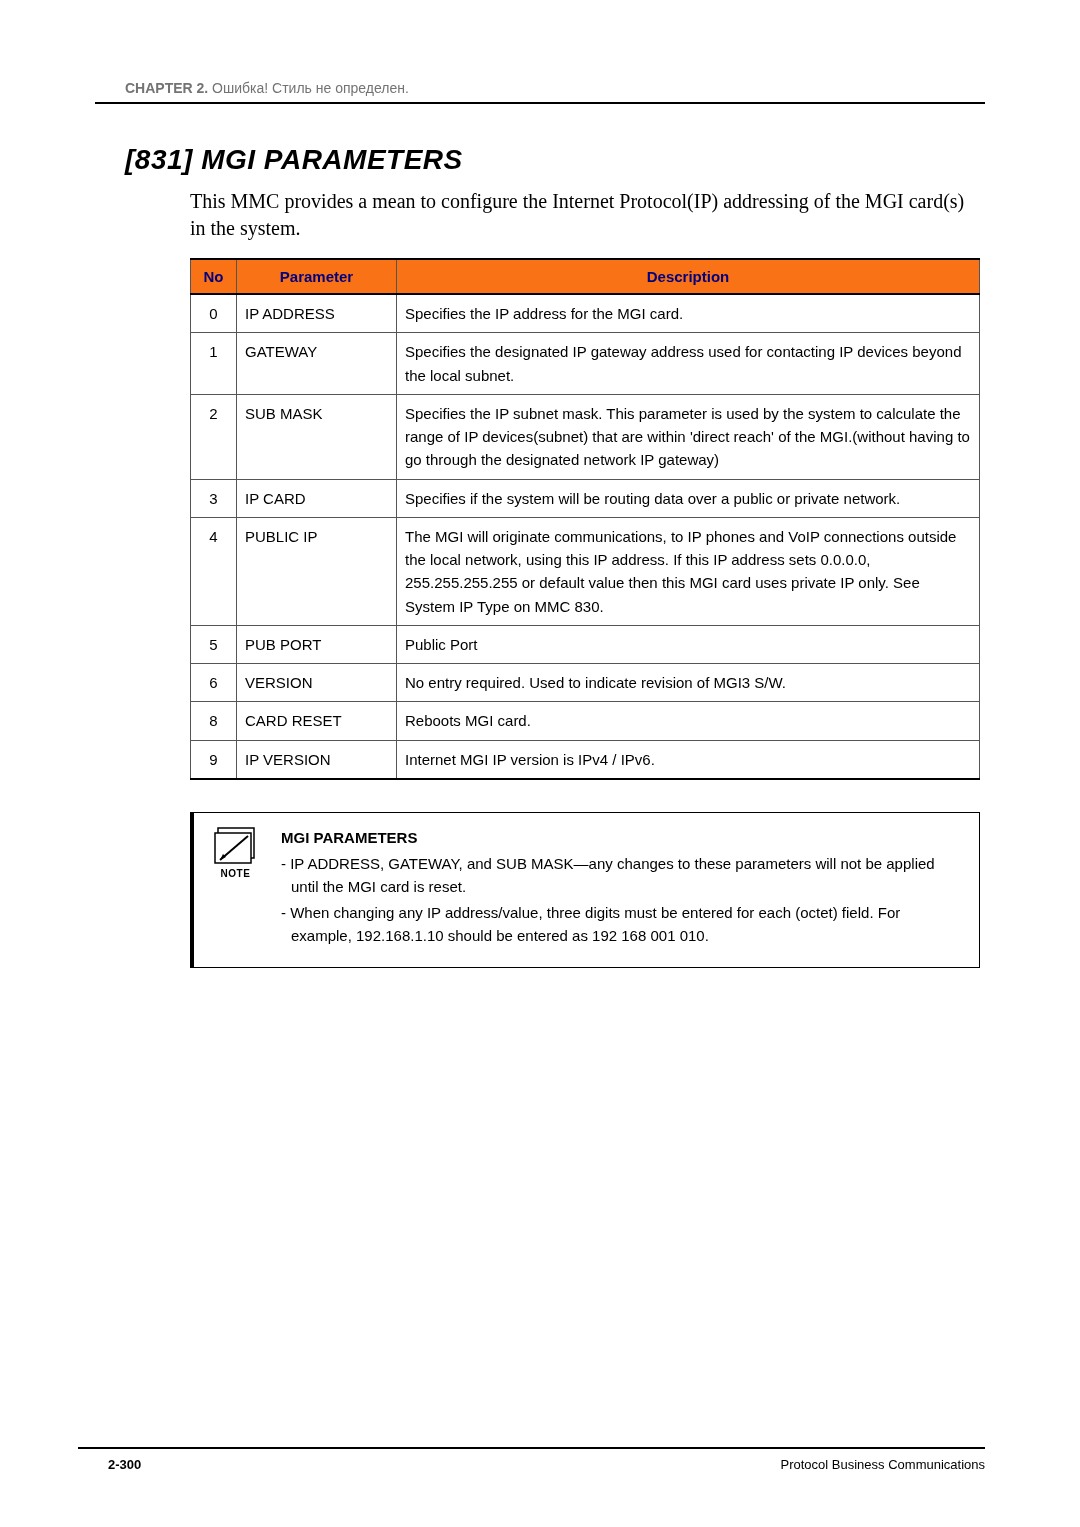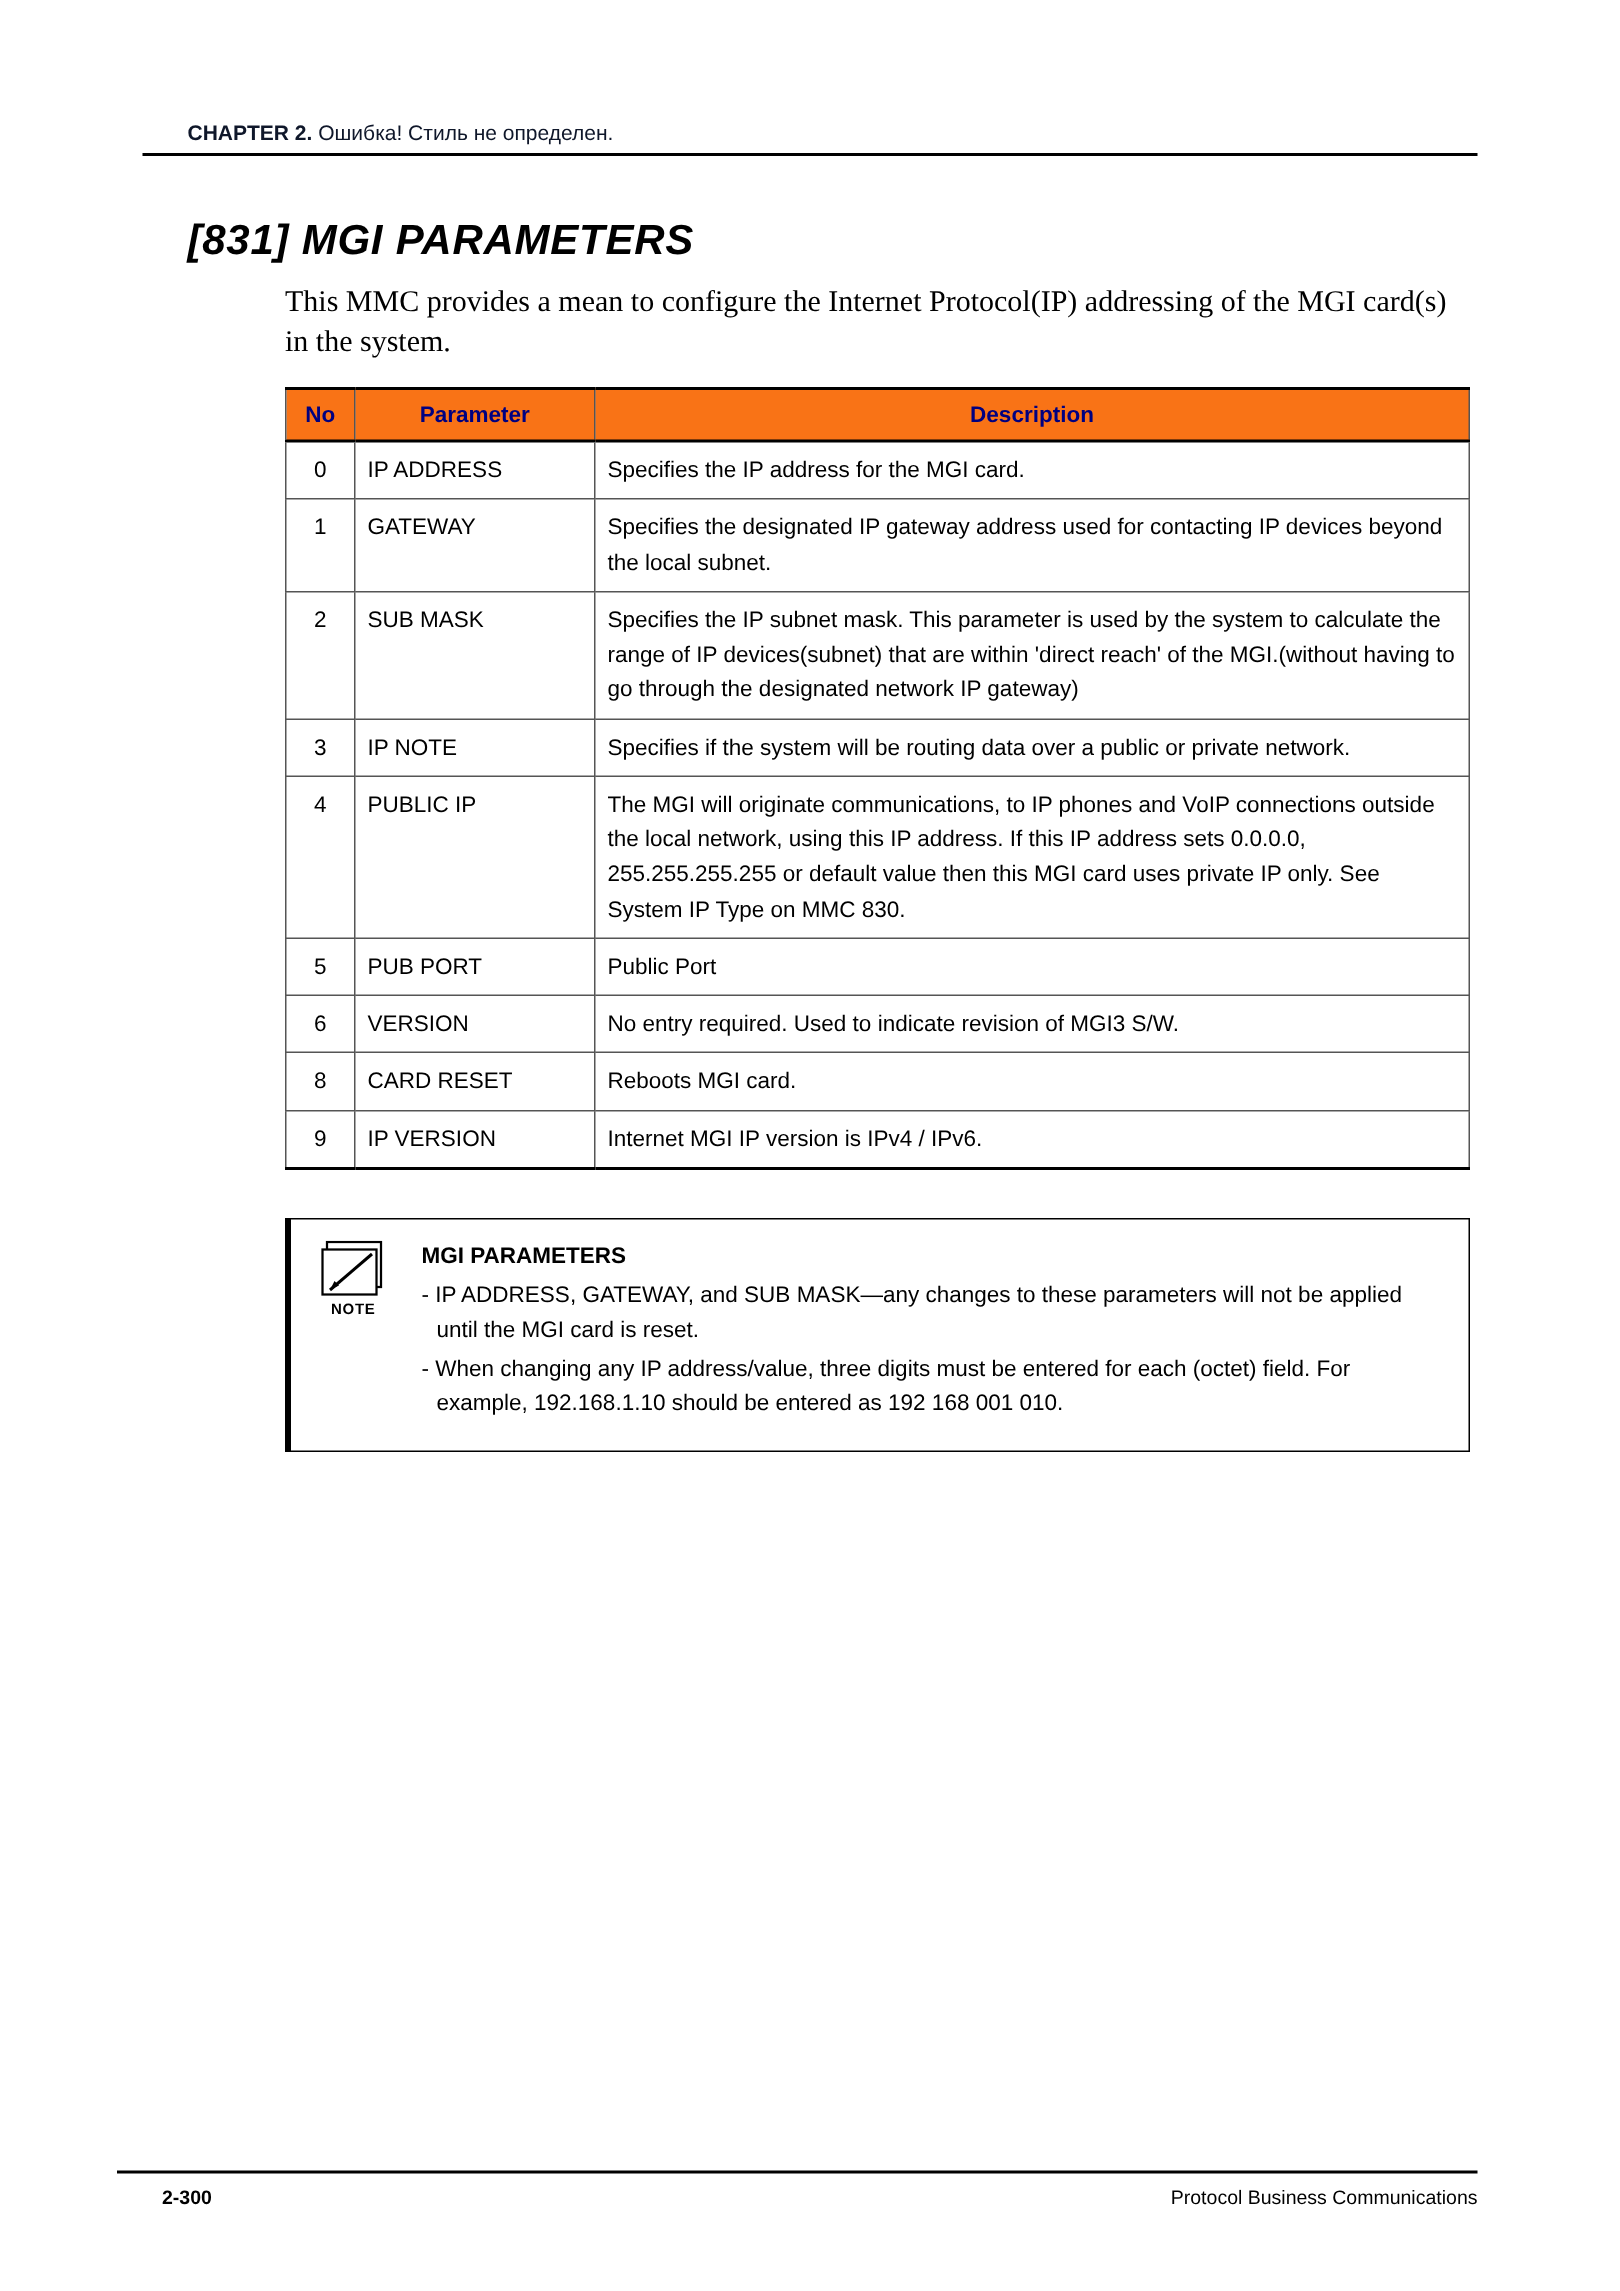--- a/index.html
+++ b/index.html
@@ -5,21 +5,21 @@
   * { box-sizing: border-box; margin: 0; padding: 0; }
   html, body { width: 1080px; height: 1527px; background: #fff; }
   body {
     font-family: Arial, Helvetica, sans-serif;
     color: #000;
     position: relative;
     padding: 80px 95px 60px 95px;
   }
   .header-line {
     font-size: 14px;
-    color: #0f172a;
+    color: #737373;
     margin-left: 30px;
     margin-bottom: 6px;
   }
   .header-line .bold { font-weight: bold; }
   hr.top-rule {
     border: none;
     border-top: 2px solid #000;
     margin-bottom: 40px;
   }
   h1.title {
@@ -149,21 +149,21 @@
       <td>GATEWAY</td>
       <td>Specifies the designated IP gateway address used for contacting IP devices beyond the local subnet.</td>
     </tr>
     <tr>
       <td class="no">2</td>
       <td>SUB MASK</td>
       <td>Specifies the IP subnet mask. This parameter is used by the system to calculate the range of IP devices(subnet) that are within 'direct reach' of the MGI.(without having to go through the designated network IP gateway)</td>
     </tr>
     <tr>
       <td class="no">3</td>
-      <td>IP NOTE</td>
+      <td>IP CARD</td>
       <td>Specifies if the system will be routing data over a public or private network.</td>
     </tr>
     <tr>
       <td class="no">4</td>
       <td>PUBLIC IP</td>
       <td>The MGI will originate communications, to IP phones and VoIP connections outside the local network, using this IP address. If this IP address sets 0.0.0.0, 255.255.255.255 or default value then this MGI card uses private IP only. See System IP Type on MMC 830.</td>
     </tr>
     <tr>
       <td class="no">5</td>
       <td>PUB PORT</td>

